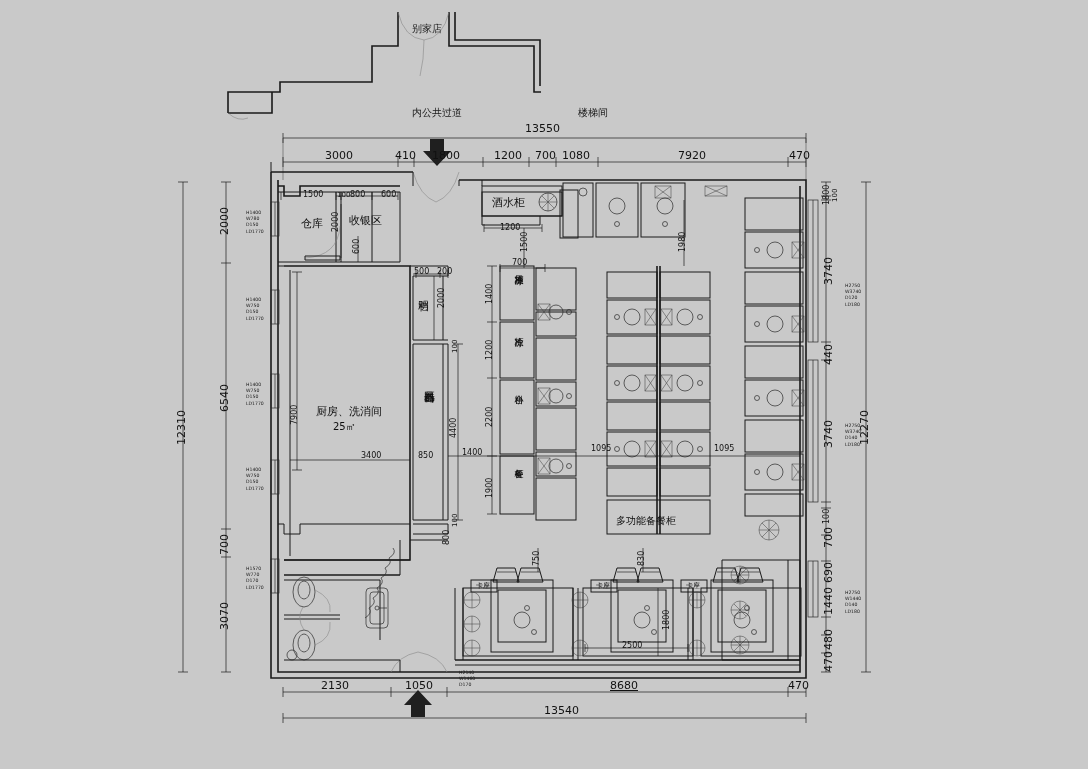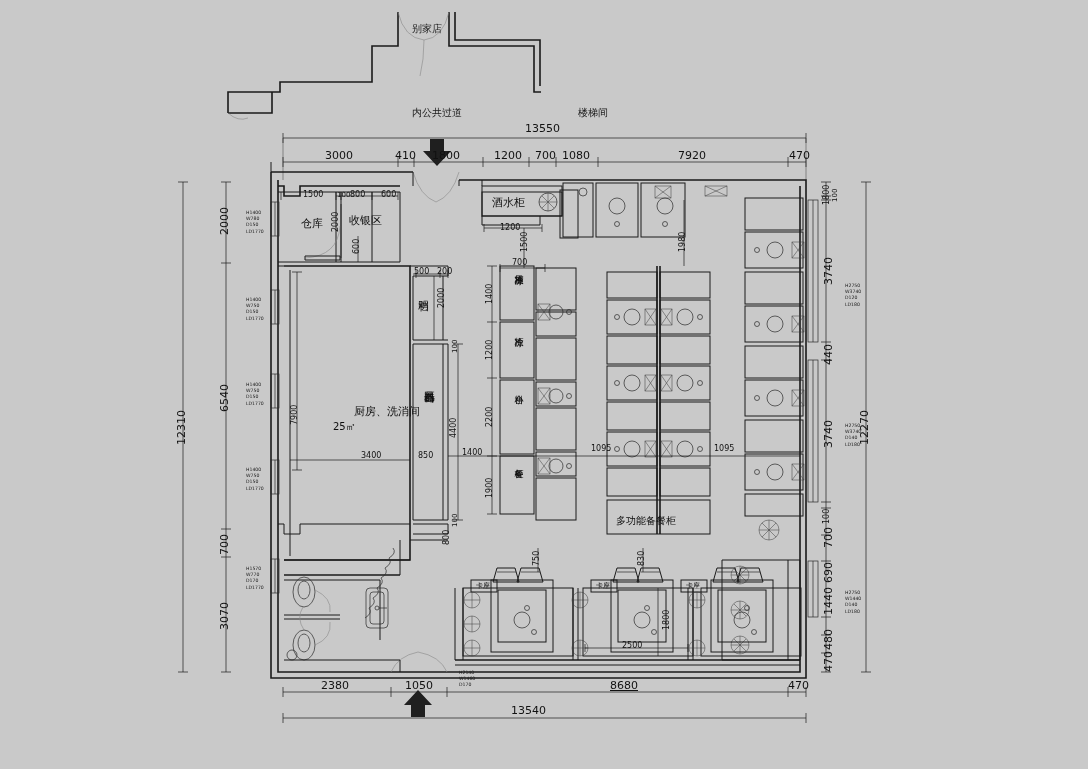--- a/index.html
+++ b/index.html
@@ -575,34 +575,34 @@
     <path class="fill" d="M411,717 L425,717 L425,705 L432,705 L418,690 L404,705 L411,705 Z"></path>
   </g>
 
 </svg>
 
 <div class="note" style="left:412px;top:22px;">别家店</div>
 <div class="note" style="left:412px;top:106px;">内公共过道</div>
 <div class="note" style="left:578px;top:106px;">楼梯间</div>
 
 <div class="dim" style="left:525px;top:123px;">13550</div>
-<div class="dim" style="left:511px;top:705px;">13540</div>
+<div class="dim" style="left:544px;top:705px;">13540</div>
 <div class="dim rot" style="left:176px;top:445px;transform:rotate(-90deg);">12310</div>
 <div class="dim rot" style="left:859px;top:445px;transform:rotate(-90deg);">12270</div>
 
 <div class="dim" style="left:325px;top:150px;">3000</div>
 <div class="dim" style="left:395px;top:150px;">410</div>
 <div class="dim" style="left:432px;top:150px;">1800</div>
 <div class="dim" style="left:494px;top:150px;">1200</div>
 <div class="dim" style="left:535px;top:150px;">700</div>
 <div class="dim" style="left:562px;top:150px;">1080</div>
 <div class="dim" style="left:678px;top:150px;">7920</div>
 <div class="dim" style="left:789px;top:150px;">470</div>
 
-<div class="dim" style="left:321px;top:680px;">2380</div>
+<div class="dim" style="left:321px;top:680px;">2130</div>
 <div class="dim" style="left:405px;top:680px;">1050</div>
 <div class="dim" style="left:610px;top:680px;text-decoration:underline;">8680</div>
 <div class="dim" style="left:788px;top:680px;">470</div>
 
 <div class="dim rot" style="left:219px;top:235px;transform:rotate(-90deg);">2000</div>
 <div class="dim rot" style="left:219px;top:412px;transform:rotate(-90deg);">6540</div>
 <div class="dim rot" style="left:219px;top:555px;transform:rotate(-90deg);">700</div>
 <div class="dim rot" style="left:219px;top:630px;transform:rotate(-90deg);">3070</div>
 
 <div class="dim rot sm" style="left:823px;top:205px;transform:rotate(-90deg);">1800</div>
@@ -612,21 +612,21 @@
 <div class="dim rot" style="left:823px;top:448px;transform:rotate(-90deg);">3740</div>
 <div class="dim rot sm" style="left:823px;top:524px;transform:rotate(-90deg);">100</div>
 <div class="dim rot" style="left:823px;top:548px;transform:rotate(-90deg);">700</div>
 <div class="dim rot" style="left:823px;top:583px;transform:rotate(-90deg);">690</div>
 <div class="dim rot" style="left:823px;top:615px;transform:rotate(-90deg);">1440</div>
 <div class="dim rot" style="left:823px;top:650px;transform:rotate(-90deg);">480</div>
 <div class="dim rot" style="left:823px;top:672px;transform:rotate(-90deg);">470</div>
 
 <div class="room" style="left:301px;top:216px;">仓库</div>
 <div class="room" style="left:349px;top:213px;">收银区</div>
-<div class="room" style="left:316px;top:404px;margin-left:38px;">厨房、洗消间</div>
+<div class="room" style="left:316px;top:404px;">厨房、洗消间</div>
 <div class="room" style="left:333px;top:420px;font-size:10px;">25㎡</div>
 <div class="room v" style="left:417px;top:292px;">明档</div>
 <div class="room v" style="left:423px;top:383px;">料品自选区</div>
 <div class="room" style="left:492px;top:195px;">酒水柜</div>
 <div class="room v" style="left:512px;top:268px;font-size:9px;">冷冻展示柜</div>
 <div class="room v" style="left:512px;top:330px;font-size:9px;">冷冻柜</div>
 <div class="room v" style="left:512px;top:388px;font-size:9px;">小料台</div>
 <div class="room v" style="left:512px;top:462px;font-size:9px;">备餐柜</div>
 <div class="room" style="left:616px;top:514px;font-size:10px;">多功能备餐柜</div>
 

